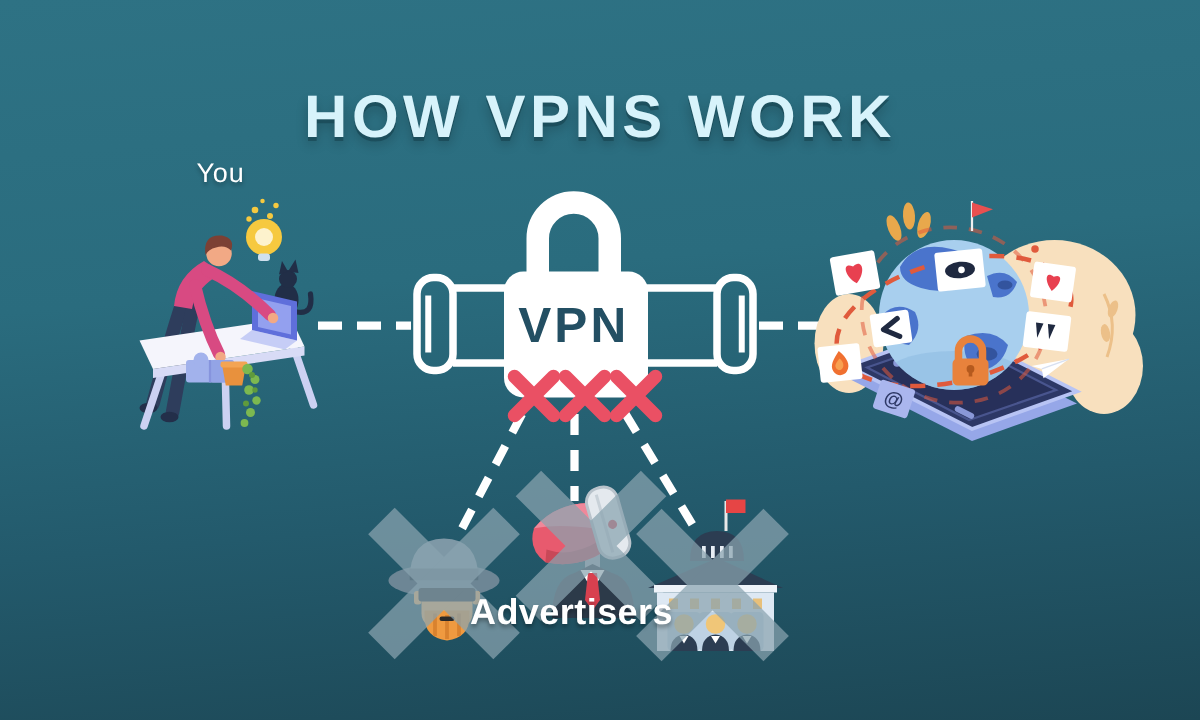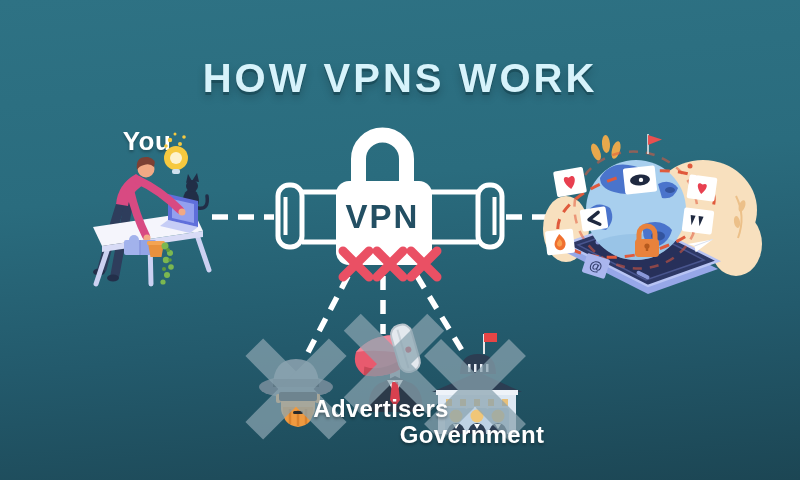--- a/index.html
+++ b/index.html
@@ -9,23 +9,23 @@
     background:linear-gradient(175deg,#2e7284 0%,#2a6c7e 38%,#235a6c 68%,#1c4654 100%);
   }
   .abs{position:absolute;}
   .title{
     left:0;top:20px;width:800px;text-align:center;
     font-size:40px;font-weight:700;letter-spacing:3px;color:#d7f3fb;
     text-shadow:0 3px 0 rgba(15,55,66,.45),0 5px 8px rgba(0,0,0,.22);
     margin-top:36px;
   }
   .node-label{
-    color:#ffffff;font-weight:700;font-size:26px;letter-spacing:.5px;
+    color:#ffffff;font-weight:400;font-size:18px;letter-spacing:.5px;
     text-shadow:0 2px 3px rgba(0,0,0,.3);
-    transform:translateX(-50%);white-space:nowrap;margin-top:21px;
+    transform:translateX(-50%);white-space:nowrap;
   }
   .blocked-label{
     color:#ffffff;font-weight:700;font-size:24px;letter-spacing:.3px;
     text-shadow:0 2px 3px rgba(0,0,0,.35);
     transform:translateX(-50%);white-space:nowrap;
   }
   svg{display:block;overflow:visible;}
 </style>
 </head>
 <body>
@@ -317,15 +317,14 @@
       <path d="M56 96 L59 101 L62 96 Z" fill="#ffffff"></path>
       <path d="M77 96 L80 101 L83 96 Z" fill="#ffffff"></path>
     </g>
     <g fill="#8aa4b0" opacity="0.72">
       <rect x="-3" y="50" width="120" height="24" transform="rotate(45 57 62)"></rect>
       <rect x="-3" y="50" width="120" height="24" transform="rotate(-45 57 62)"></rect>
     </g>
   </svg>
 
   <div class="abs blocked-label" style="left:381px;top:395px;">Advertisers</div>
-  <div class="abs blocked-label" style="left:472px;top:421px;">Government</div>
 
 </div>
 
 </body></html>

